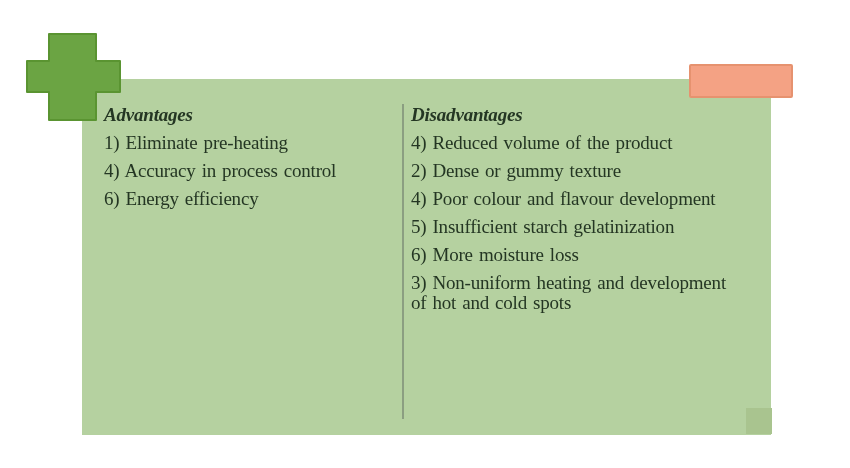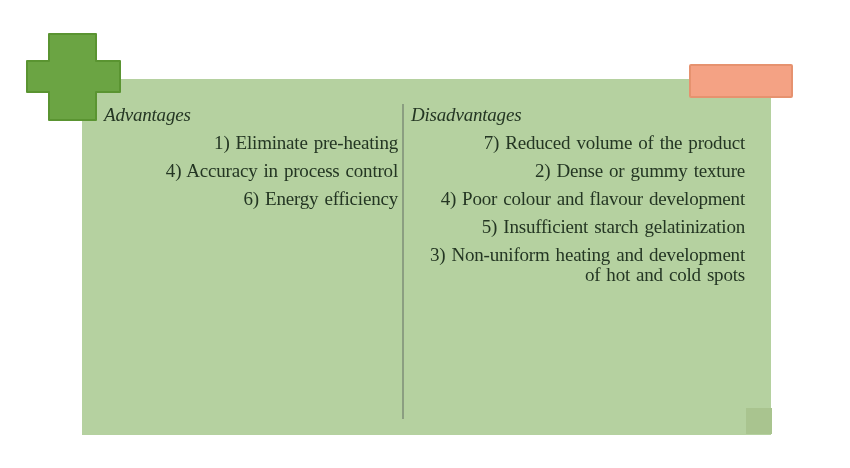--- a/index.html
+++ b/index.html
@@ -25,23 +25,23 @@
     position:absolute;left:402px;top:104px;width:2px;height:315px;
     background:#8b9e81;
   }
   .col{
     position:absolute;top:105px;color:#243623;font-size:19px;line-height:20px;
     word-spacing:1.5px;letter-spacing:-0.2px;
   }
   .col.left{left:104px;width:294px;}
   .col.right{left:411px;width:334px;}
   .col-heading{
-    font-weight:normal;font-style:italic;margin:0 0 8px 0;font-size:19px;
+    font-weight:bold;font-style:italic;margin:0 0 8px 0;font-size:19px;
   }
-  .col-item{margin:0 0 8px 0;text-align:right;}
+  .col-item{margin:0 0 8px 0;}
 </style>
 </head>
 <body>
 
 <div class="stage">
 
   <div class="panel"></div>
 
   <div class="corner-accent"></div>
 
@@ -60,21 +60,22 @@
     <div>
         <p class="col-item">1) Eliminate pre-heating</p>
         <p class="col-item">4) Accuracy in process control</p>
         <p class="col-item">6) Energy efficiency</p>
       </div>
   </div>
 
   <div class="col right">
     <p class="col-heading">Disadvantages</p>
     <div>
-        <p class="col-item">7) Reduced volume of the product</p>
+        <p class="col-item">4) Reduced volume of the product</p>
         <p class="col-item">2) Dense or gummy texture</p>
         <p class="col-item">4) Poor colour and flavour development</p>
         <p class="col-item">5) Insufficient starch gelatinization</p>
+        <p class="col-item">6) More moisture loss</p>
         <p class="col-item">3) Non-uniform heating and development of hot and cold spots</p>
       </div>
   </div>
 
 </div>
 
 </body></html>

